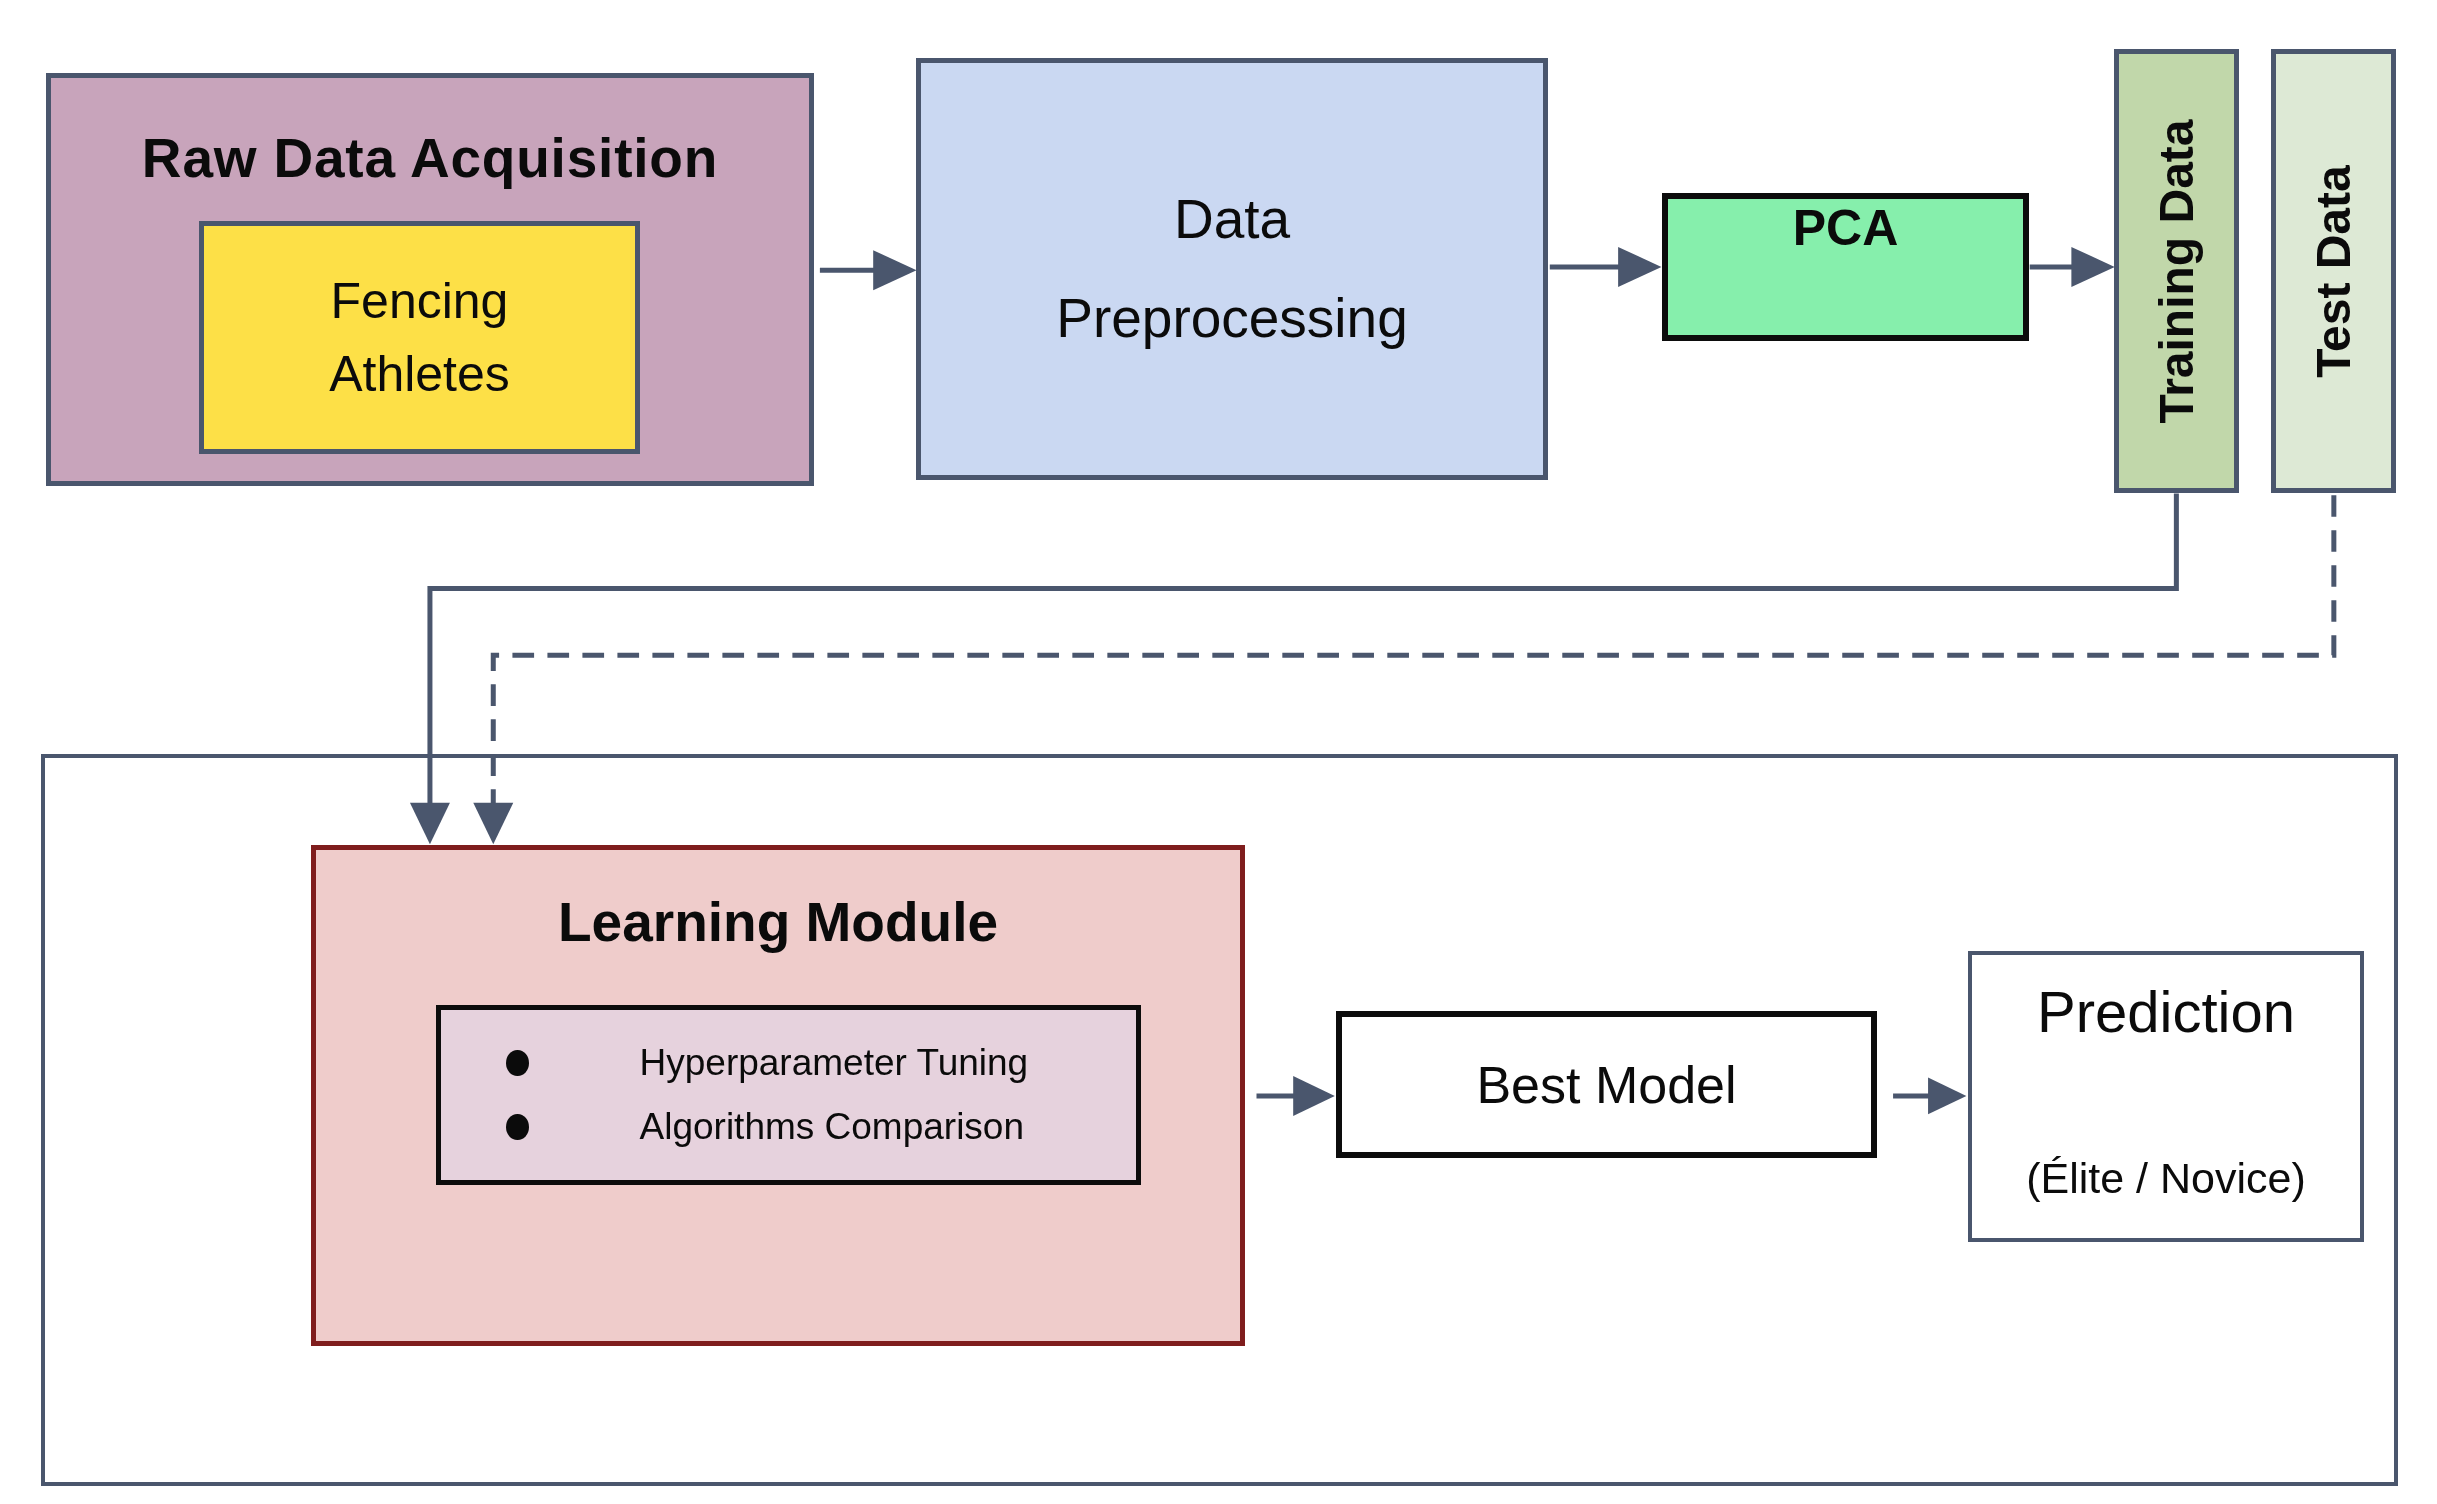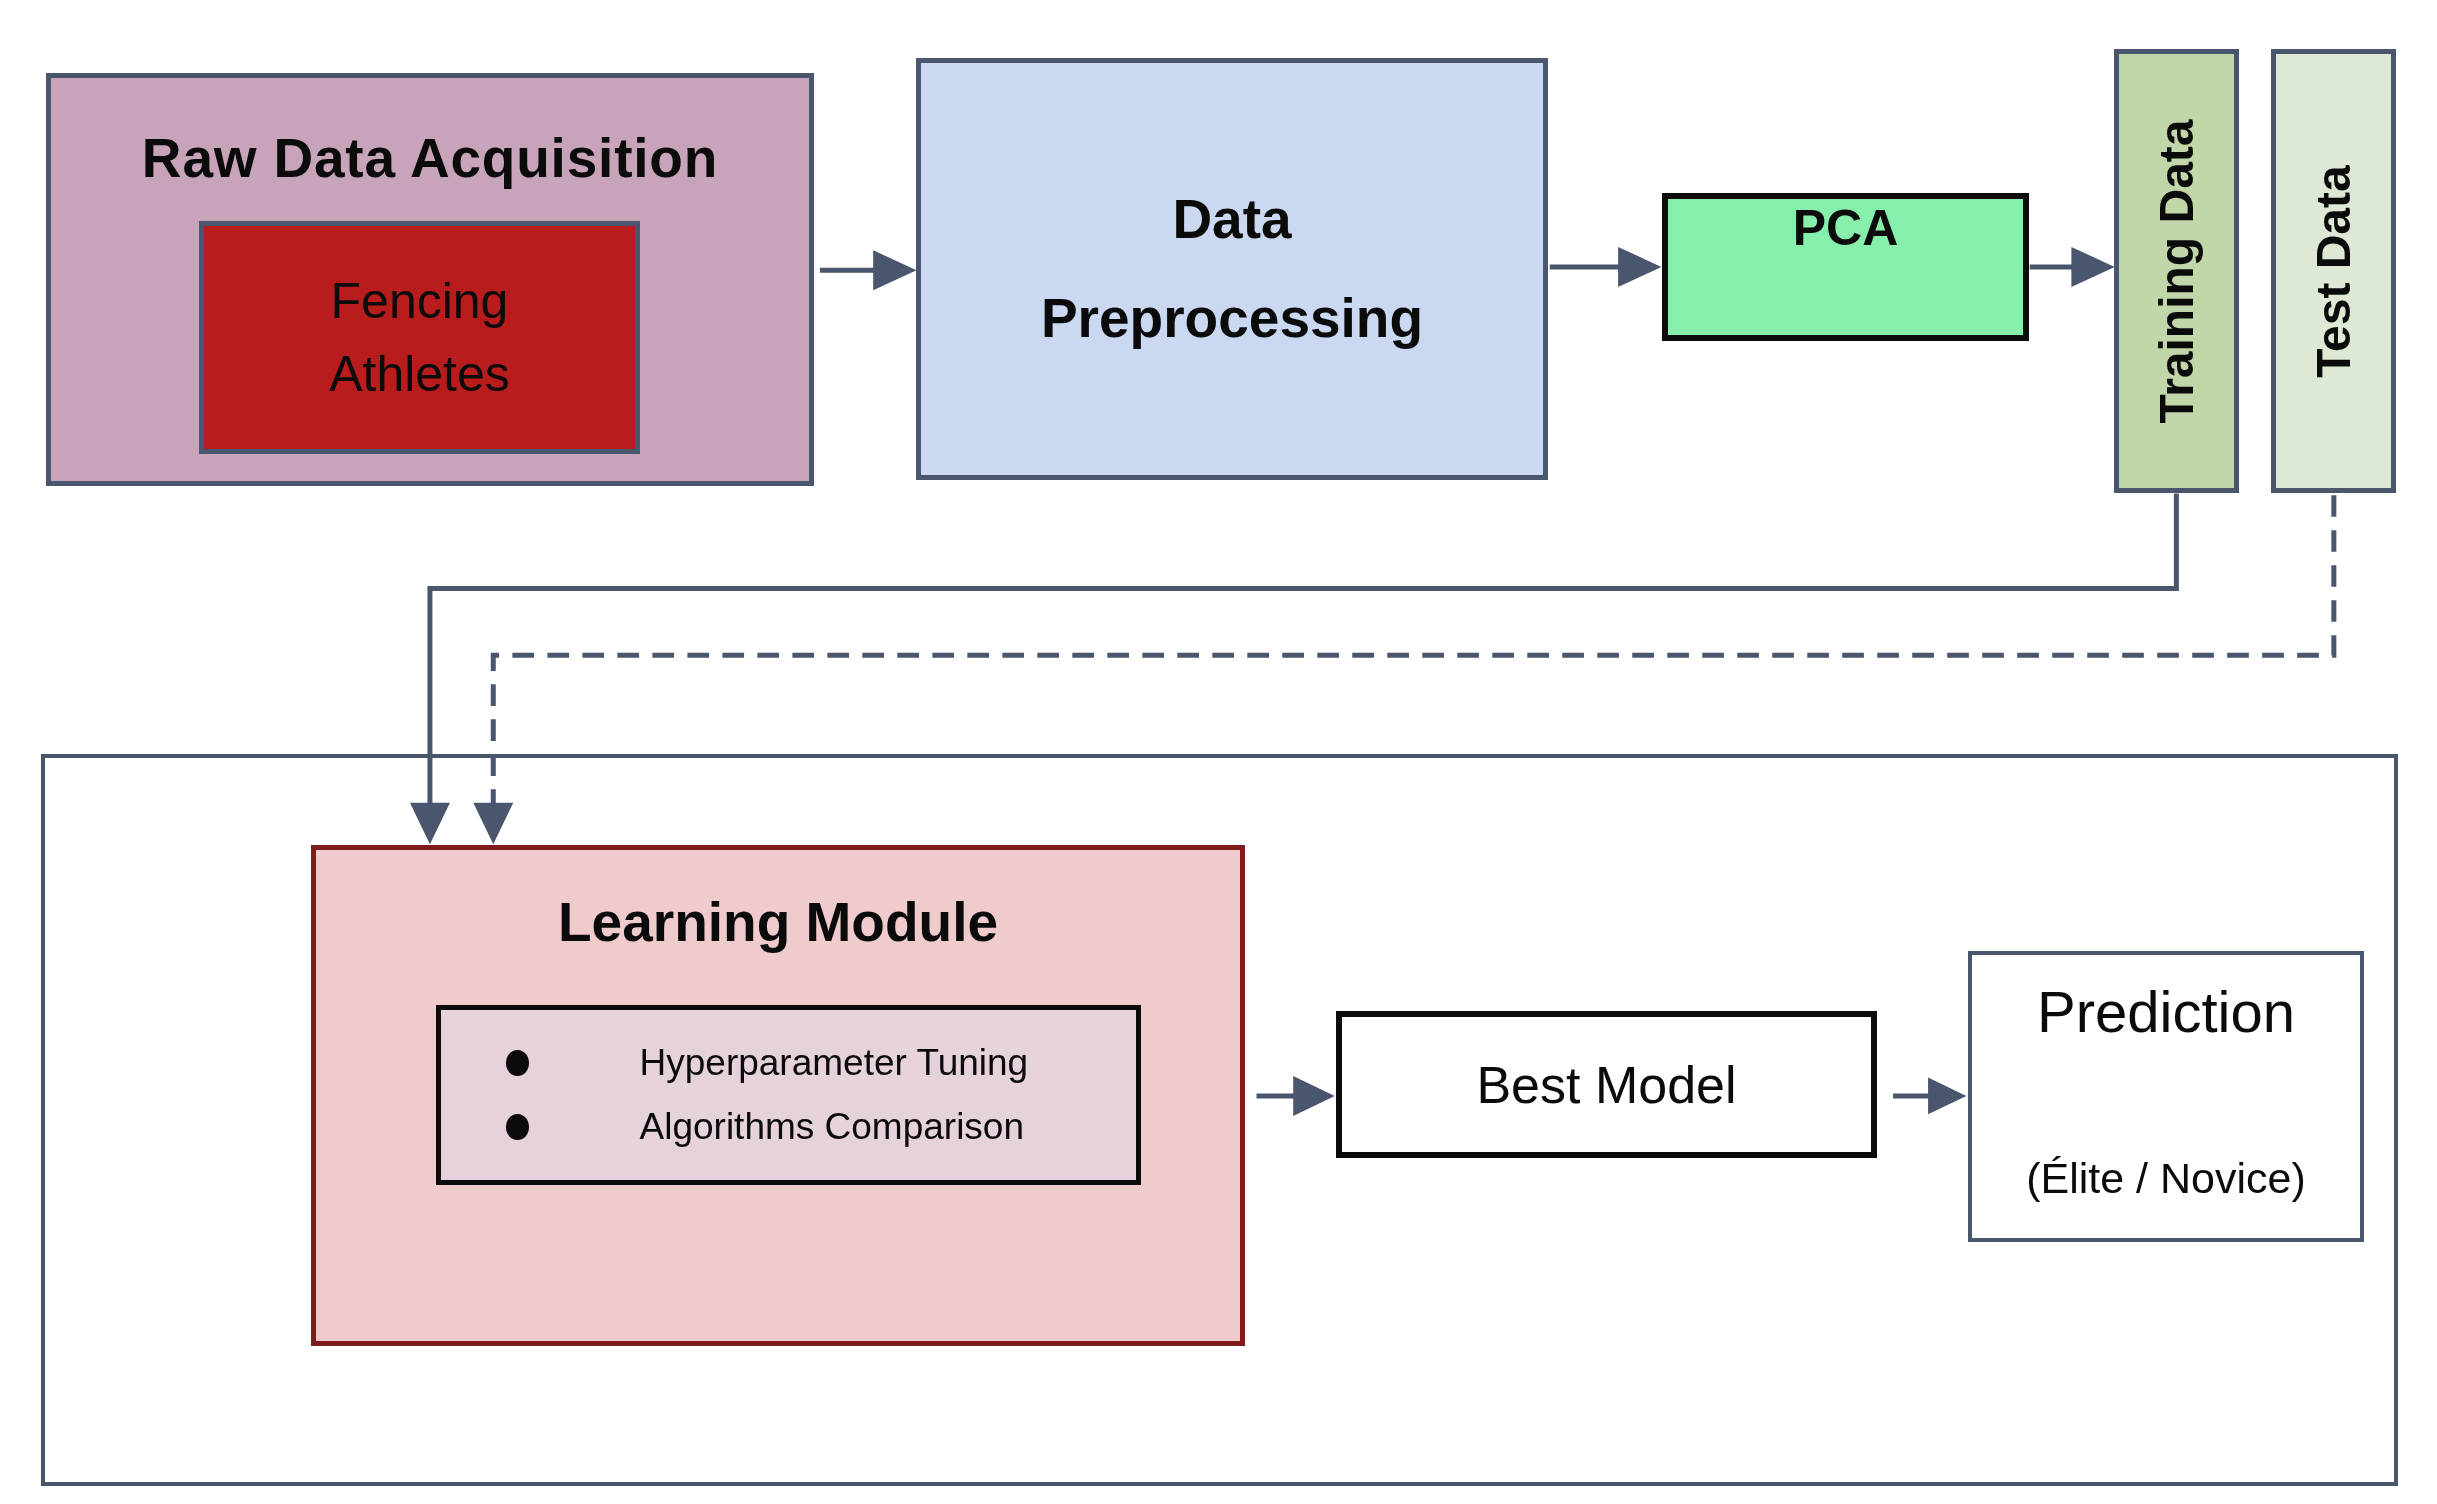--- a/index.html
+++ b/index.html
@@ -7,27 +7,27 @@
     width:2438px;height:1505px;position:relative;overflow:hidden;
     font-family:"Liberation Sans", sans-serif;color:#0b0b0b;
   }
   .canvas{position:absolute;left:0;top:16px;width:2438px;height:1505px;background:#ffffff;}
 
   .box{position:absolute;box-sizing:border-box;}
 
   
   .raw{left:46px;top:57px;width:768px;height:413px;background:#c8a4bb;border:5.8px solid #4a566d;}
   .raw-title{margin-top:48px;text-align:center;font-size:55px;font-weight:bold;letter-spacing:0.8px;}
-  .fencing{left:148px;top:143px;width:431px;height:223px;position:absolute;background:#b91c1c;border:5px solid #4a566d;
+  .fencing{left:148px;top:143px;width:431px;height:223px;position:absolute;background:#fde047;border:5px solid #4a566d;
     display:flex;align-items:center;justify-content:center;}
   .fencing-label{font-size:50px;text-align:center;line-height:1.45;max-width:275px;}
 
   .preproc{left:916px;top:42px;width:632px;height:422px;background:#cad8f2;border:5.8px solid #4a566d;
     display:flex;align-items:center;justify-content:center;}
-  .preproc-title{font-size:55px;font-weight:bold;text-align:center;line-height:1.8;max-width:467px;}
+  .preproc-title{font-size:55px;font-weight:normal;text-align:center;line-height:1.8;max-width:467px;}
 
   .pca{left:1662px;top:177px;width:367px;height:148px;background:#86efac;border:6.7px solid #0c0c0c;
     display:flex;align-items:flex-start;justify-content:center;}
   .pca-label{font-size:50px;font-weight:bold;}
 
   .vbox{width:125px;height:444px;top:33px;background:#c1d7aa;border:5.8px solid #4a566d;
     display:flex;align-items:center;justify-content:center;}
   .training{left:2114px;}
   .test{left:2271px;background:#dde9d5;}
   .vlabel{transform:rotate(-90deg);white-space:nowrap;font-size:48px;font-weight:bold;}

